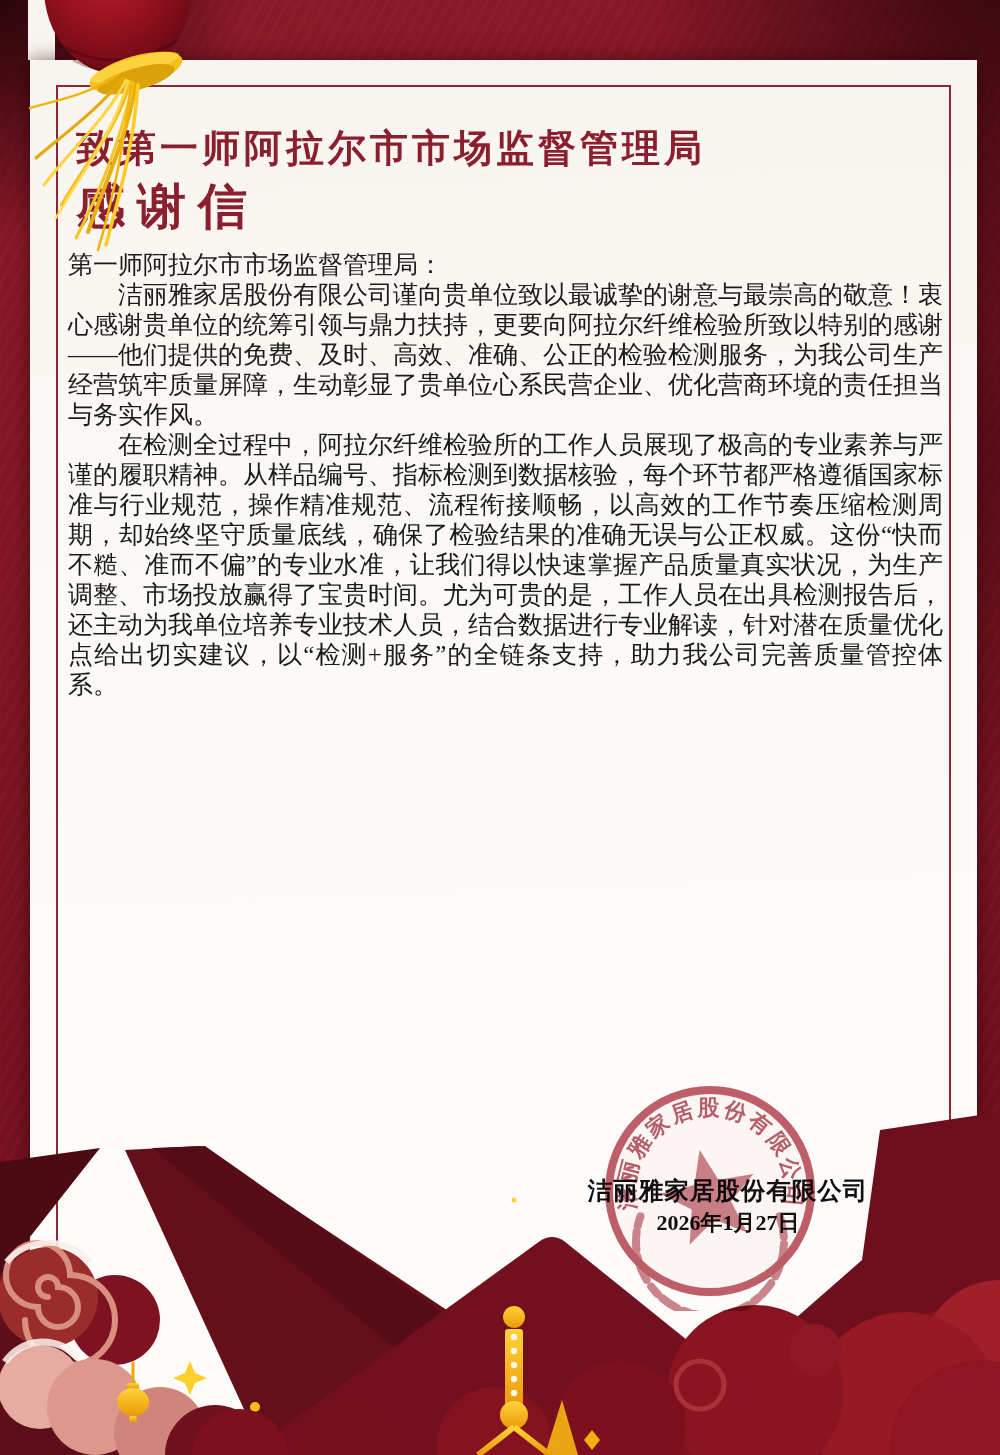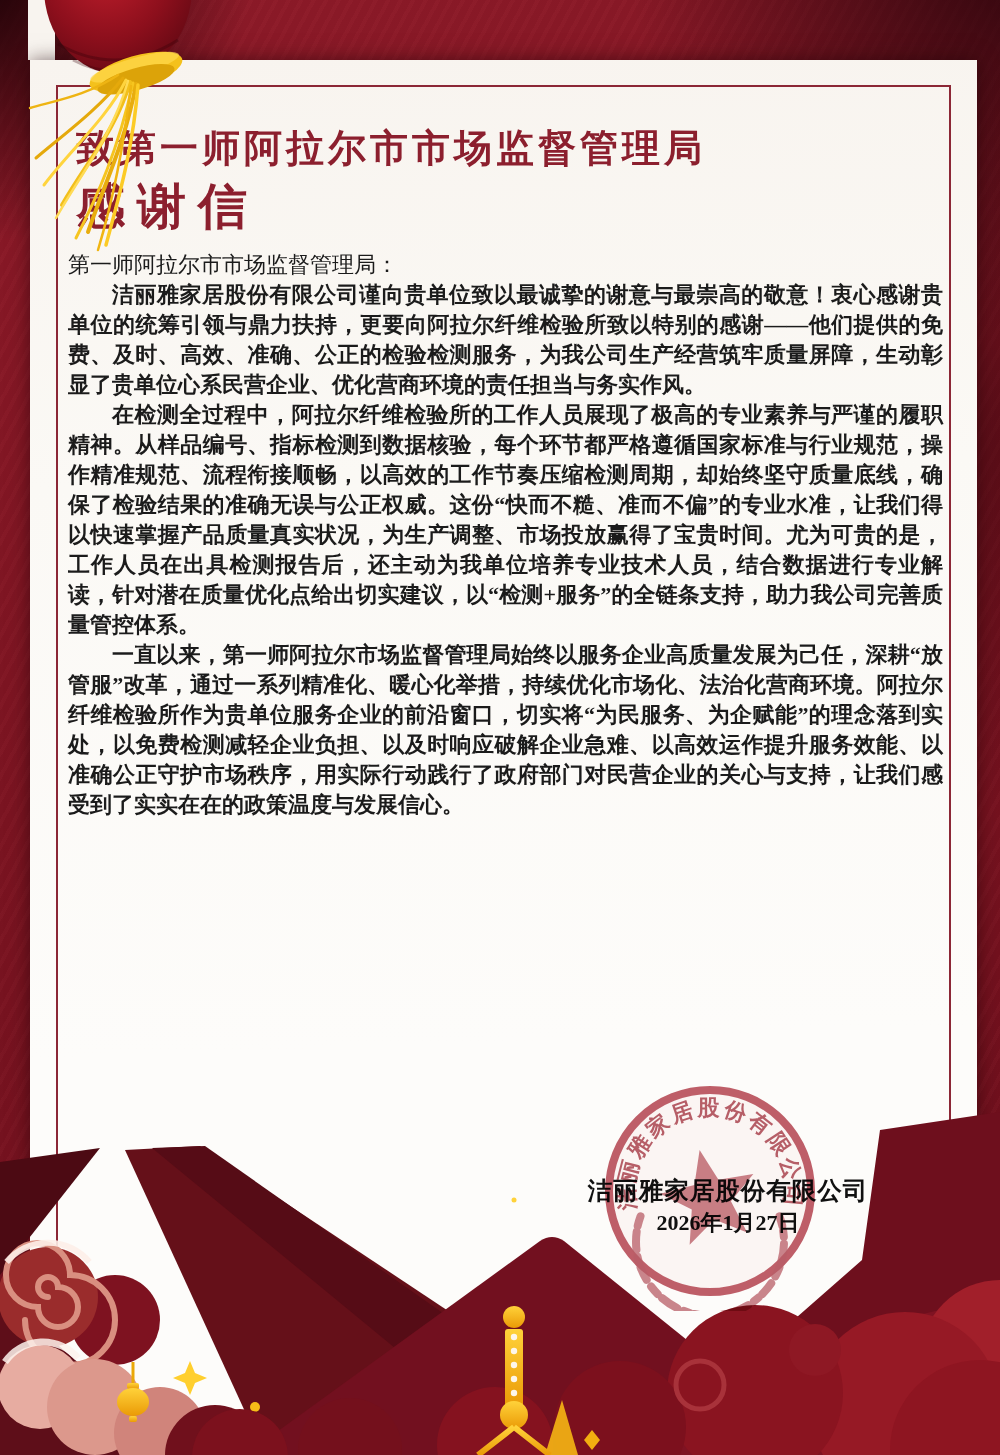--- a/index.html
+++ b/index.html
@@ -23,24 +23,24 @@
   .inner-frame{
     position:absolute;left:26px;top:25px;right:26px;bottom:6px;
     border:2px solid #8c2736;
   }
   .content{
     position:absolute;left:38px;right:34px;top:56px;color:#1b1b1b;
   }
   .title{ text-align:left;color:#8c1f2e;font-weight:bold;margin:8px; }
   .title-line1{font-size:38px;line-height:48px;letter-spacing:4px;}
   .title-line2{font-size:49px;line-height:50px;letter-spacing:12px;margin-top:10px;margin-bottom:18px;}
-  .body-text{font-size:22px;line-height:30px;text-align:justify;}
+  .body-text{font-size:25px;line-height:30px;text-align:justify;}
   .body-text p{margin:0;}
   .salutation{text-indent:0;}
-  .body-para{text-indent:2em;font-weight:bold;}
+  .body-para{text-indent:2em;}
   .signature{
     position:absolute;left:578px;top:1176px;width:300px;z-index:7;
     text-align:center;color:#101010;font-weight:bold;
   }
   .signature-company{font-size:24.5px;line-height:30px;letter-spacing:1px;}
   .signature-date{font-size:22px;line-height:29px;margin-top:2px;}
   .decor-bottom{position:absolute;left:0;top:1100px;width:1000px;height:355px;z-index:6;}
   .stamp{position:absolute;left:596px;top:1075px;width:236px;height:236px;z-index:8;mix-blend-mode:multiply;opacity:.92;}
   .lantern{position:absolute;left:18px;top:0;width:200px;height:255px;z-index:9;}
 </style>
@@ -53,21 +53,20 @@
 
   <div class="paper">
     <div class="inner-frame"></div>
     <div class="content">
       <h1 class="title title-line1">致第一师阿拉尔市市场监督管理局</h1>
       <h2 class="title title-line2">感谢信</h2>
       <div class="body-text">
         <p class="salutation">第一师阿拉尔市市场监督管理局：</p>
         <p class="body-para">洁丽雅家居股份有限公司谨向贵单位致以最诚挚的谢意与最崇高的敬意！衷心感谢贵单位的统筹引领与鼎力扶持，更要向阿拉尔纤维检验所致以特别的感谢——他们提供的免费、及时、高效、准确、公正的检验检测服务，为我公司生产经营筑牢质量屏障，生动彰显了贵单位心系民营企业、优化营商环境的责任担当与务实作风。</p>
         <p class="body-para">在检测全过程中，阿拉尔纤维检验所的工作人员展现了极高的专业素养与严谨的履职精神。从样品编号、指标检测到数据核验，每个环节都严格遵循国家标准与行业规范，操作精准规范、流程衔接顺畅，以高效的工作节奏压缩检测周期，却始终坚守质量底线，确保了检验结果的准确无误与公正权威。这份“快而不糙、准而不偏”的专业水准，让我们得以快速掌握产品质量真实状况，为生产调整、市场投放赢得了宝贵时间。尤为可贵的是，工作人员在出具检测报告后，还主动为我单位培养专业技术人员，结合数据进行专业解读，针对潜在质量优化点给出切实建议，以“检测+服务”的全链条支持，助力我公司完善质量管控体系。</p>
-        <p class="body-para">一直以来，第一师阿拉尔市场监督管理局始终以服务企业高质量发展为己任，深耕“放管服”改革，通过一系列精准化、暖心化举措，持续优化市场化、法治化营商环境。阿拉尔纤维检验所作为贵单位服务企业的前沿窗口，切实将“为民服务、为企赋能”的理念落到实处，以免费检测减轻企业负担、以及时响应破解企业急难、以高效运作提升服务效能、以准确公正守护市场秩序，用实际行动践行了政府部门对民营企业的关心与支持，让我们感受到了实实在在的政策温度与发展信心。</p>
       </div>
     </div>
   </div>
 
   <svg class="decor-bottom" viewBox="0 0 1000 355" preserveAspectRatio="none">
     <defs>
       <linearGradient id="goldG" x1="0" y1="0" x2="0" y2="1">
         <stop offset="0" stop-color="#ffd23a"></stop>
           <stop offset="1" stop-color="#ea9a06"></stop>
       </linearGradient>

